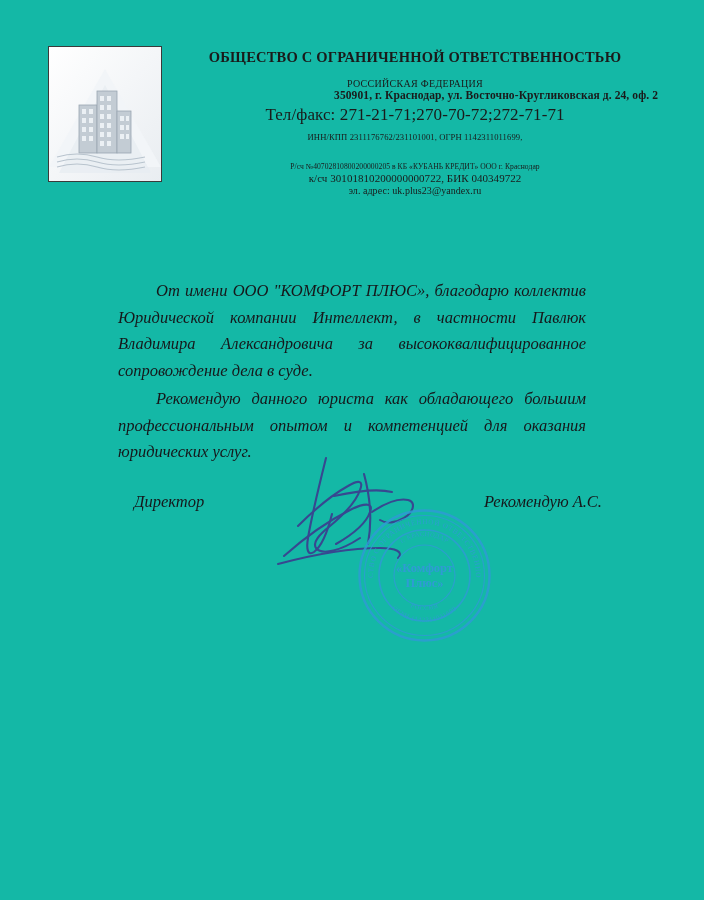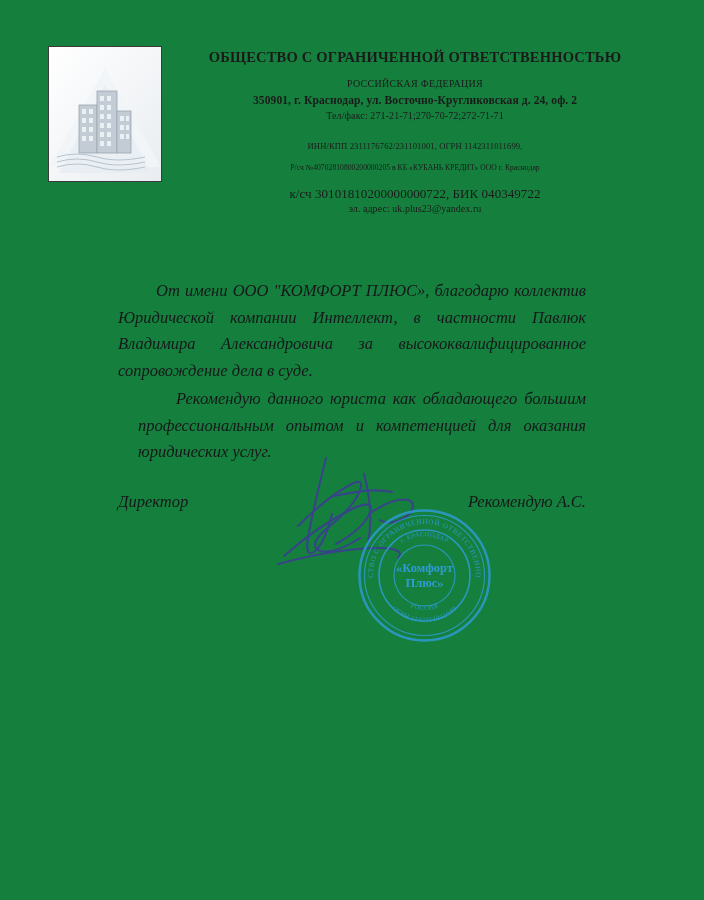--- a/index.html
+++ b/index.html
@@ -13,21 +13,21 @@
     font-family: "Liberation Serif", serif;
     color: #1a1a1a;
     position: relative;
     overflow: hidden;
   }
 
   .page {
     position: relative;
     width: 704px;
     height: 900px;
-    background: #15803d;
+    background: #14b8a6;
   }
 
   
   .letterhead {
     position: absolute;
     top: 46px;
     left: 0;
     width: 704px;
     display: flex;
     align-items: flex-start;
@@ -72,41 +72,41 @@
   }
   .country {
     font-size: 10px;
     font-weight: normal;
     margin-top: 12px;
     letter-spacing: 0.3px;
   }
   .address {
     font-size: 11.5px;
     font-weight: bold;
-    margin-top: 5px;
     letter-spacing: 0.1px;
+    text-align: right;
   }
   .phones {
-    font-size: 10px;
+    font-size: 17px;
     margin-top: 4px;
     letter-spacing: 0.1px;
   }
   .req1 {
     font-size: 8.6px;
-    margin-top: 20px;
+    margin-top: 7px;
     letter-spacing: 0.1px;
   }
   .req2 {
     font-size: 7.6px;
-    margin-top: 12px;
+    margin-top: 20px;
     letter-spacing: 0.05px;
   }
   .req3 {
-    font-size: 13px;
-    margin-top: 14px;
+    font-size: 11px;
+    margin-top: 1px;
     letter-spacing: 0.05px;
   }
   .req4 {
     font-size: 10px;
     margin-top: 1px;
     letter-spacing: 0.05px;
   }
 
   
   .body-text {
@@ -120,28 +120,27 @@
     text-align: justify;
     text-justify: inter-word;
     color: #16171a;
   }
   .body-text p {
     margin: 0 0 0 0;
     text-indent: 38px;
   }
   .body-text p + p {
     margin-top: 1px;
-    margin-left: 20px;
   }
 
   
   .sig-row {
     position: absolute;
     top: 492px;
-    left: 118px;
+    left: 134px;
     width: 468px;
     display: flex;
     justify-content: space-between;
     font-size: 16.5px;
     font-style: italic;
     color: #16171a;
   }
 
   
   .signature {

